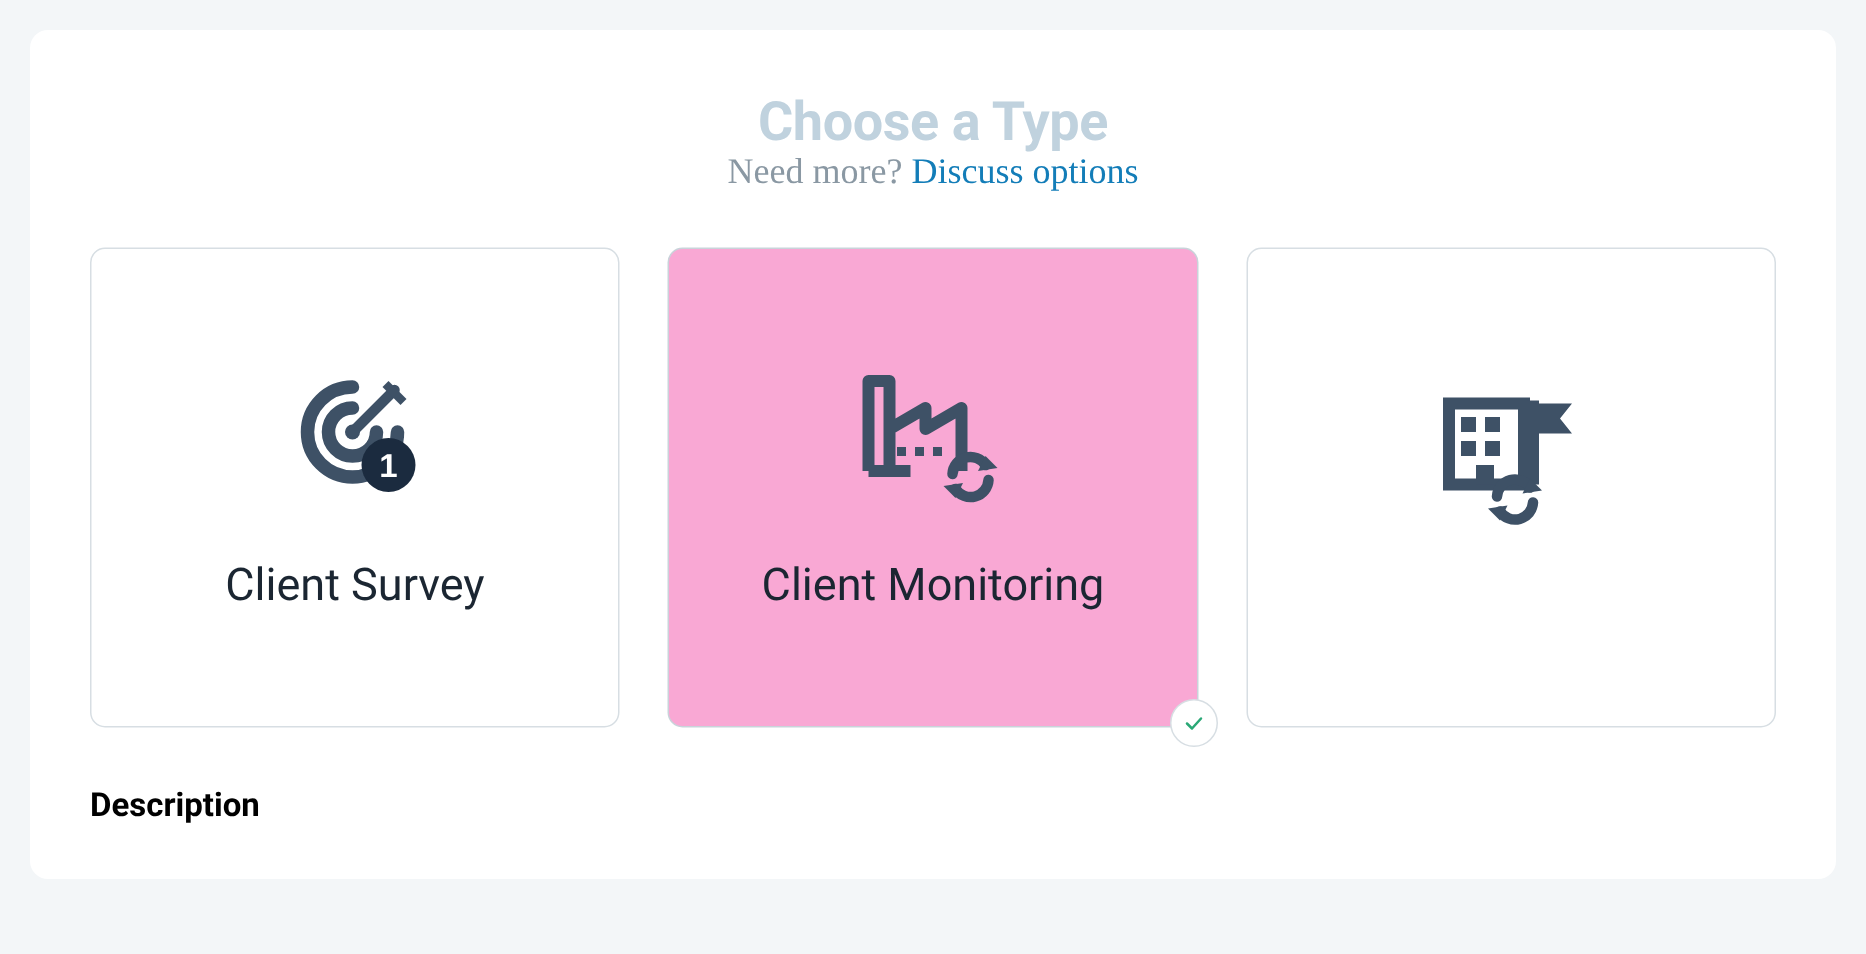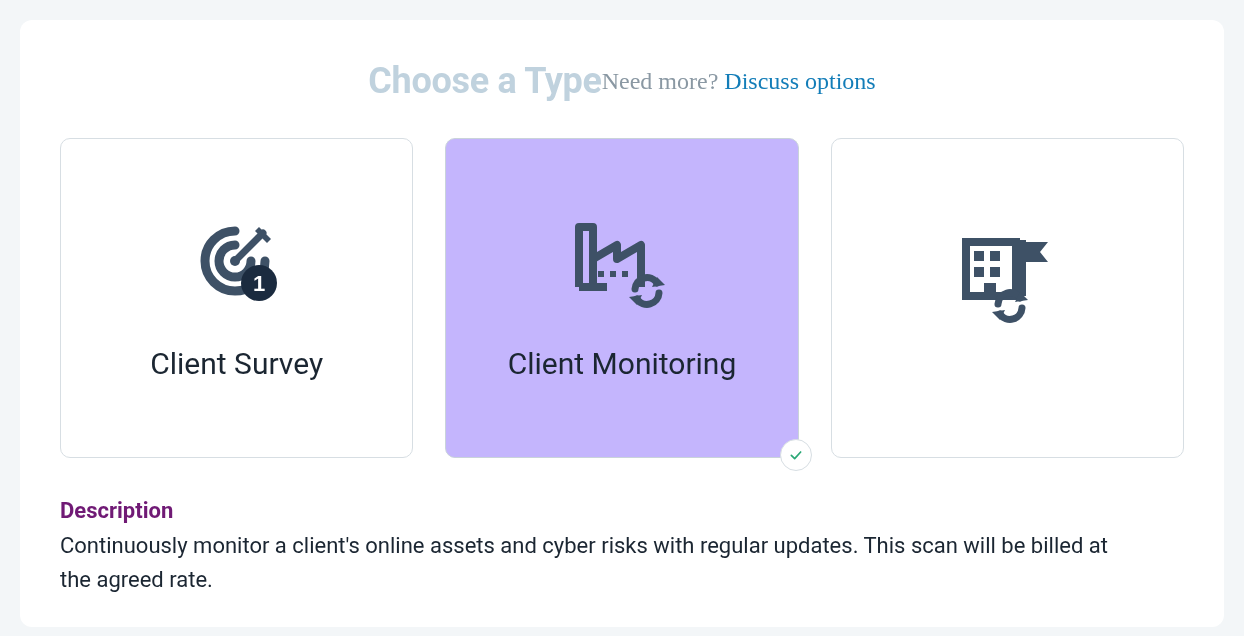--- a/index.html
+++ b/index.html
@@ -15,23 +15,24 @@
       padding: 20px;
     }
     .panel {
       background: #ffffff;
       border-radius: 12px;
       padding: 40px 40px 30px 40px;
       width: 100%;
     }
     .header-row {
       display: flex;
-      justify-content: center;
+      justify-content: flex-end;
       align-items: center;
       margin-bottom: 36px;
+      flex-direction: column;
     }
     .title {
       font-size: 36px;
       font-weight: 700;
       color: #c0d2de;
       letter-spacing: -0.3px;
     }
     .help-text {
       font-size: 24px;
       color: #8a98a3;
@@ -54,21 +55,21 @@
       border-radius: 10px;
       display: flex;
       flex-direction: column;
       align-items: center;
       justify-content: center;
       cursor: pointer;
       background: #ffffff;
       padding: 20px;
     }
     .card.selected {
-      background: #c4b5fd;
+      background: #f9a8d4;
       border-color: #c9d3da;
     }
     .card-icon {
       height: 100px;
       display: flex;
       align-items: center;
       justify-content: center;
       margin-bottom: 32px;
     }
     .card-label {
@@ -91,21 +92,21 @@
       align-items: center;
       justify-content: center;
     }
     .check-badge svg {
       width: 16px;
       height: 16px;
     }
     .desc-heading {
       font-size: 22px;
       font-weight: 700;
-      color: #701a75;
+      color: #000000;
       margin-bottom: 6px;
     }
     .desc-text {
       font-size: 22px;
       color: #1b2632;
       line-height: 1.55;
       font-weight: 400;
       max-width: 1080px;
     }
   </style>
@@ -185,16 +186,15 @@
             <polygon points="8,30 0,22 13,20" fill="#3e5166"></polygon>
           </g>
         </svg>
       </div>
     </div>
 
   </div>
 
   <div>
     <div class="desc-heading">Description</div>
-    <div class="desc-text">Continuously monitor a client's online assets and cyber risks with regular updates. This scan will be billed at the agreed rate.</div>
   </div>
 
 </div>
 
 </body></html>

